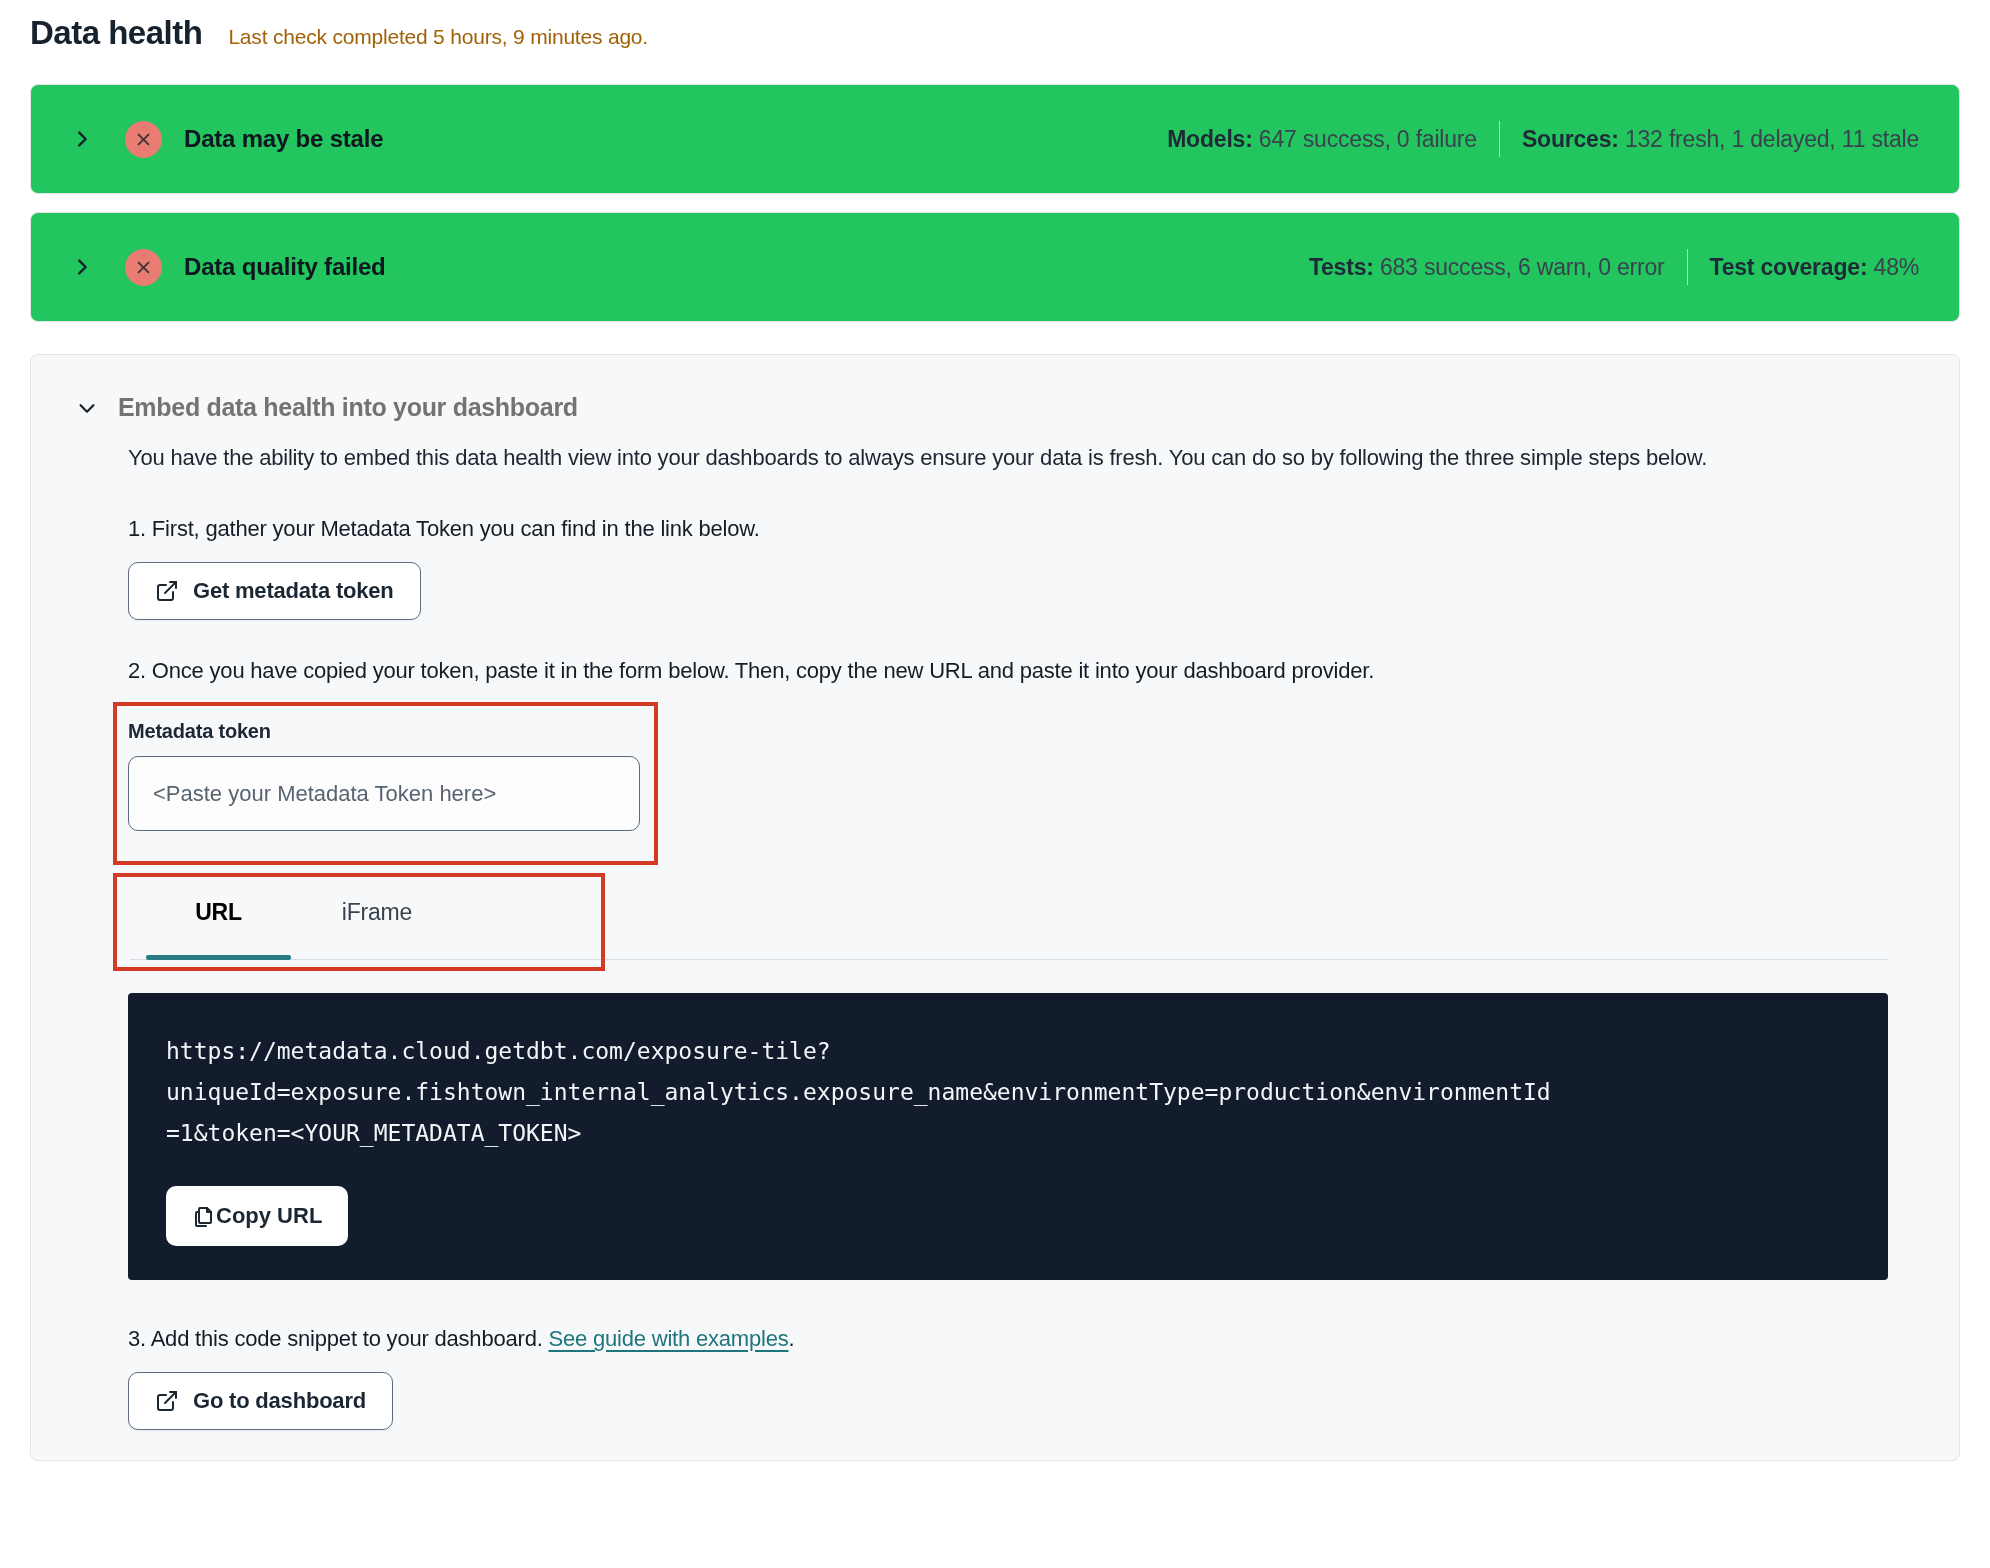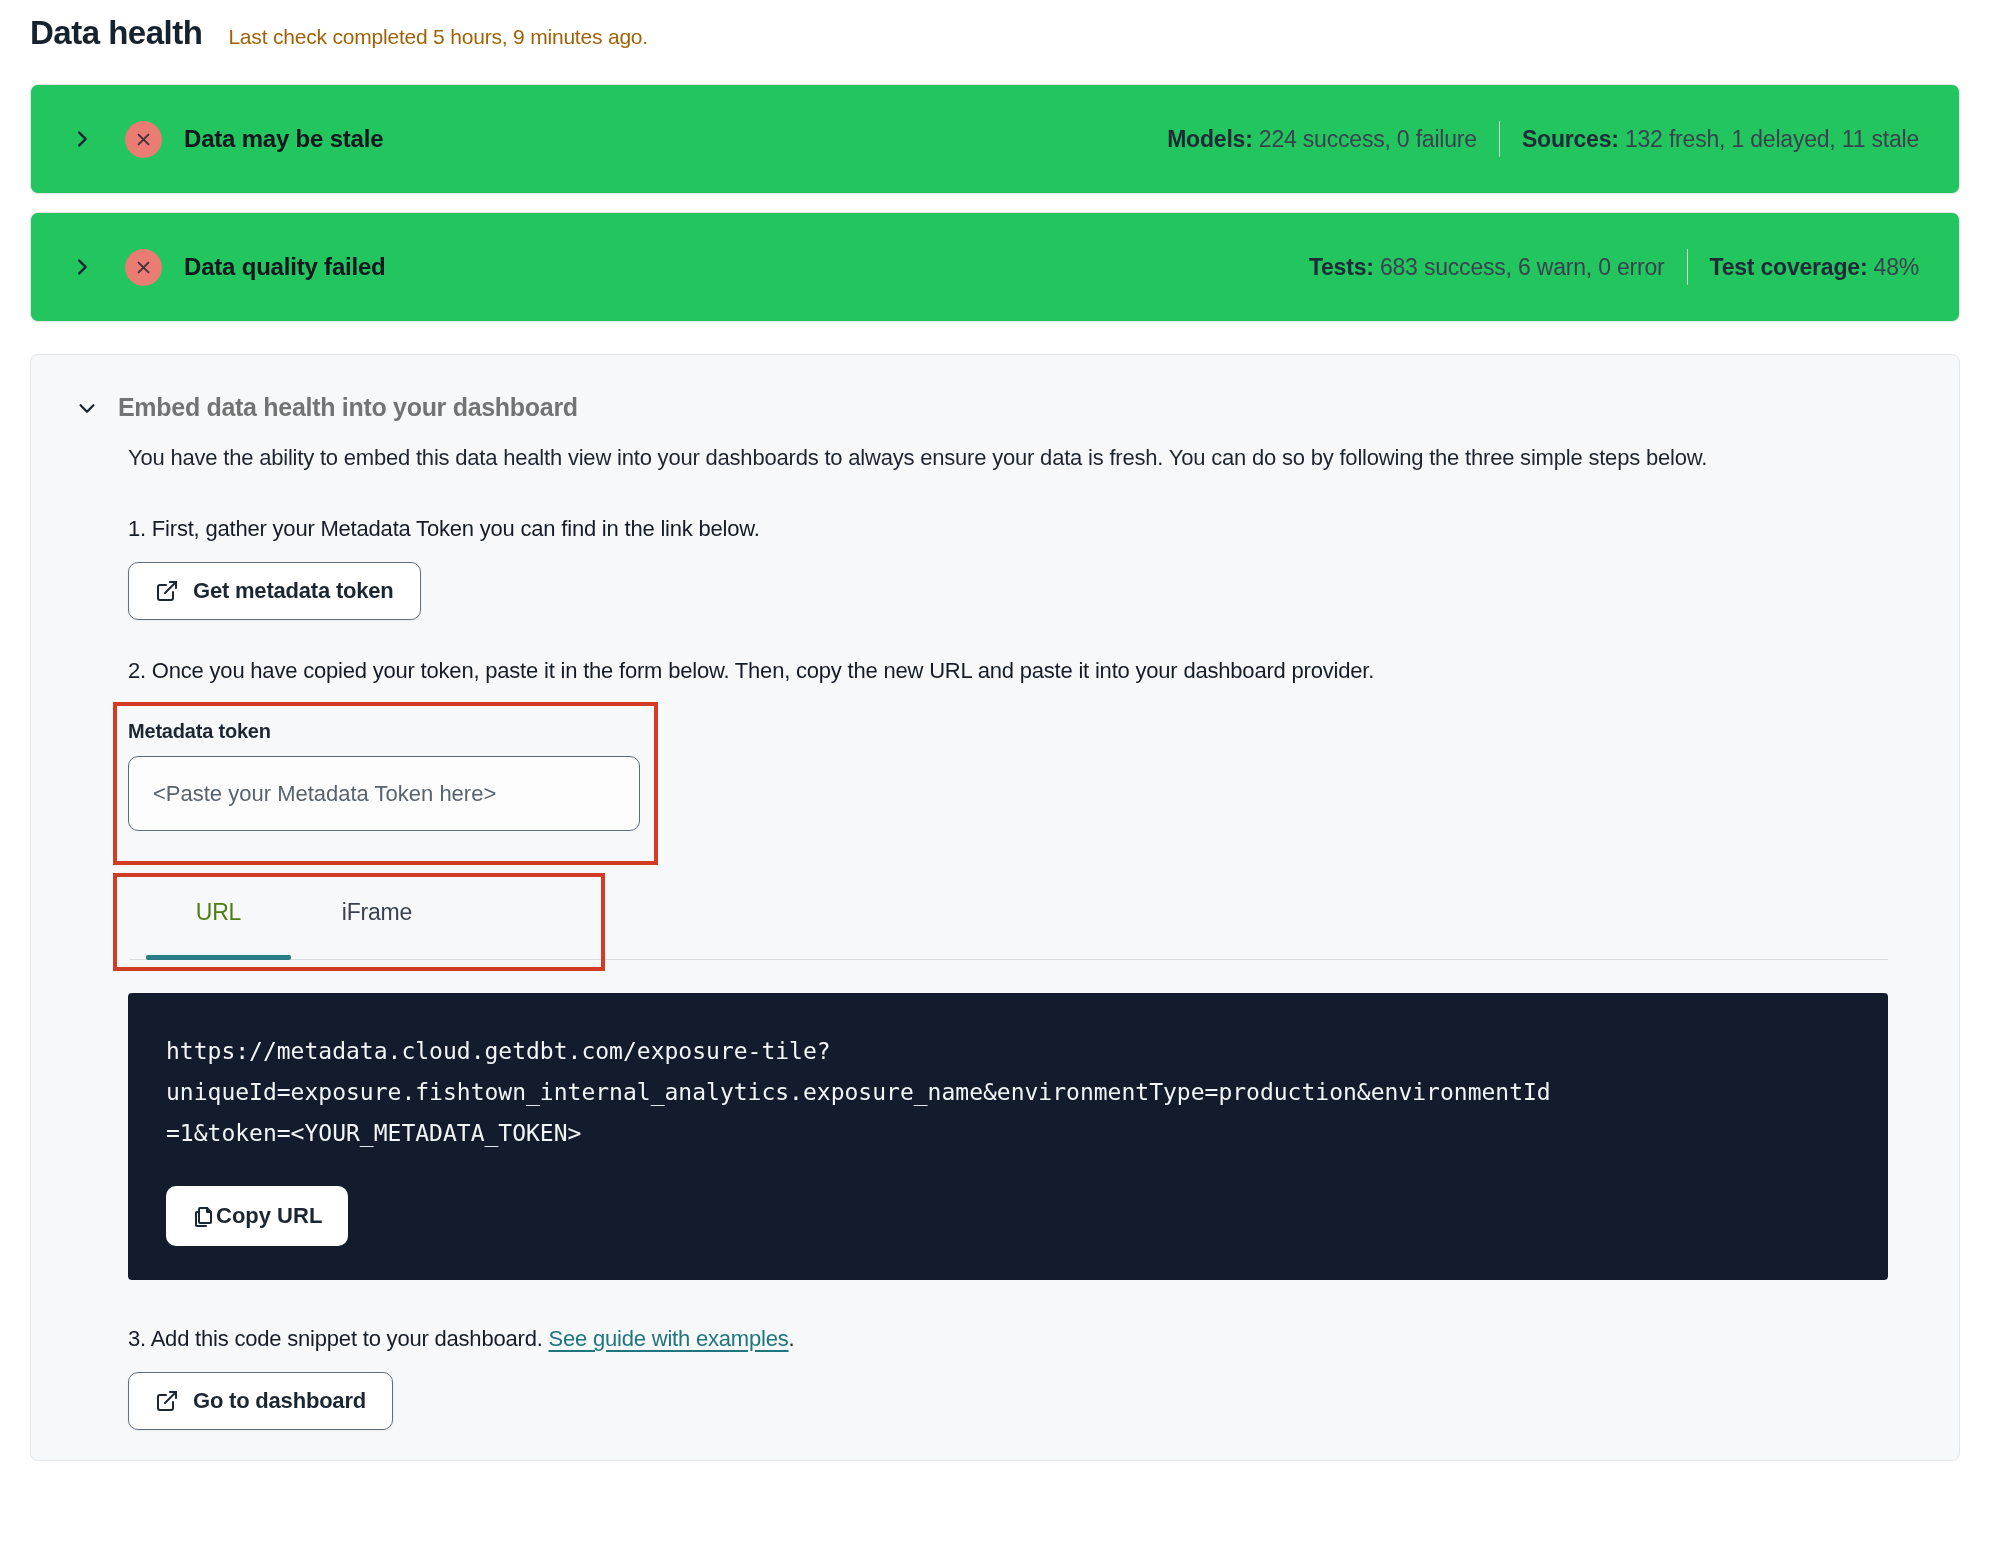--- a/index.html
+++ b/index.html
@@ -65,21 +65,21 @@
     width: 100%; height: 75px; border: 1.5px solid #5d6c7d; border-radius: 10px;
     background: #fdfdfe; padding: 0 24px; font-family: inherit;
     font-size: 22px; color: #323d4a; outline: none;
   }
   .token-input::placeholder { color: #57636f; opacity: 1; }
 
   
   .tabs-area { position: relative; height: 94px; margin-top: 16px; }
   .tabs-hline { position: absolute; left: 2px; right: 0; bottom: 15px; height: 1px; background: #d9dce1; }
   .tab { position: absolute; top: 18px; text-align: center; font-size: 23px; cursor: pointer; }
-  .tab-url { left: 18px; width: 145px; color: #4d7c0f; font-weight: 400; text-align: center; }
+  .tab-url { left: 18px; width: 145px; color: #000000; font-weight: 700; text-align: center; }
   .tab-url::after { content: ""; position: absolute; left: 0; top: 56px; width: 100%; height: 5px; background: #2a7d84; border-radius: 2px; }
   .tab-iframe { left: 163px; width: 172px; color: #39434f; font-weight: 400; }
   .annotation-overlay {
     position: absolute; left: -15px; top: -8px; width: 492px; height: 98px;
     border: 4px solid #d23c27; pointer-events: none;
   }
 
   
   .codeblock {
     margin-top: 18px; width: 1760px; background: #131c2d; border-radius: 4px;
@@ -118,21 +118,21 @@
         </svg>
     </span>
     <span class="status-circle">
       <svg width="17" height="17" viewBox="0 0 24 24" fill="none" stroke="#44303a" stroke-width="2.6" stroke-linecap="round">
           <line x1="5" y1="5" x2="19" y2="19"></line>
           <line x1="19" y1="5" x2="5" y2="19"></line>
         </svg>
     </span>
     <span class="card-title">Data may be stale</span>
     <div class="stats">
-      <span><b>Models:</b>&nbsp;<span>224 success, 0 failure</span></span>
+      <span><b>Models:</b>&nbsp;<span>647 success, 0 failure</span></span>
       <span class="vdiv"></span>
       <span><b>Sources:</b>&nbsp;<span>132 fresh, 1 delayed, 11 stale</span></span>
     </div>
   </div>
 
   <div class="card">
     <span class="chev">
       <svg width="22" height="22" viewBox="0 0 24 24" fill="none" stroke="#16222e" stroke-width="2.6" stroke-linecap="round" stroke-linejoin="round">
           <polyline points="9 5 16 12 9 19"></polyline>
         </svg>

